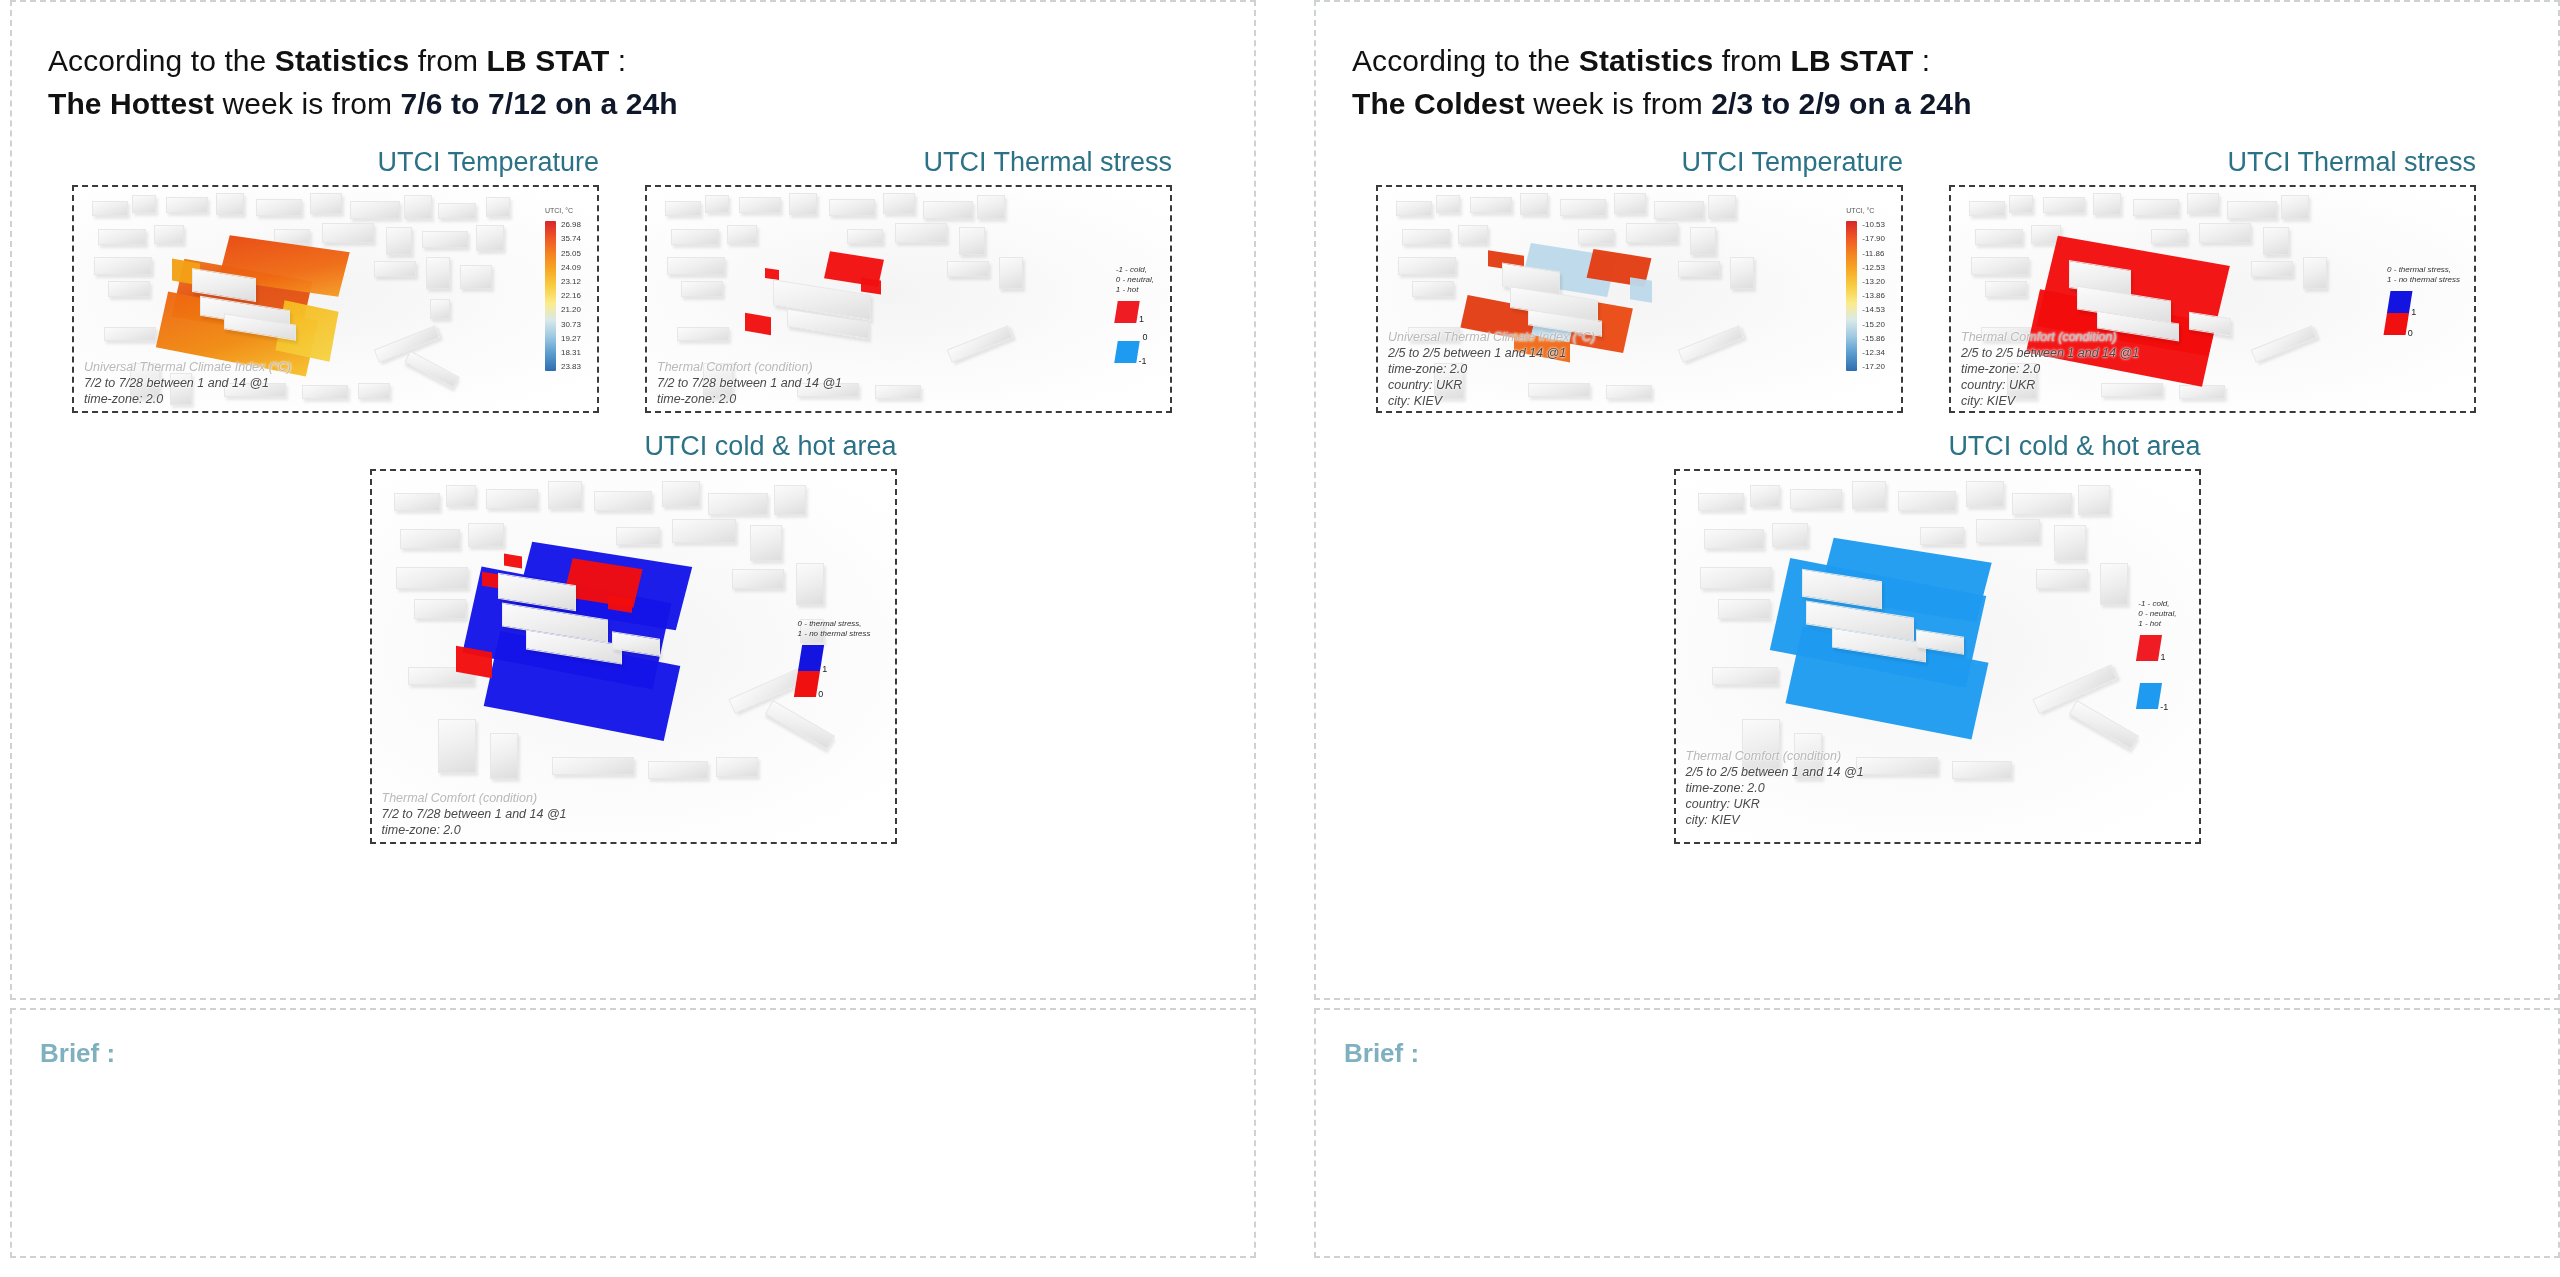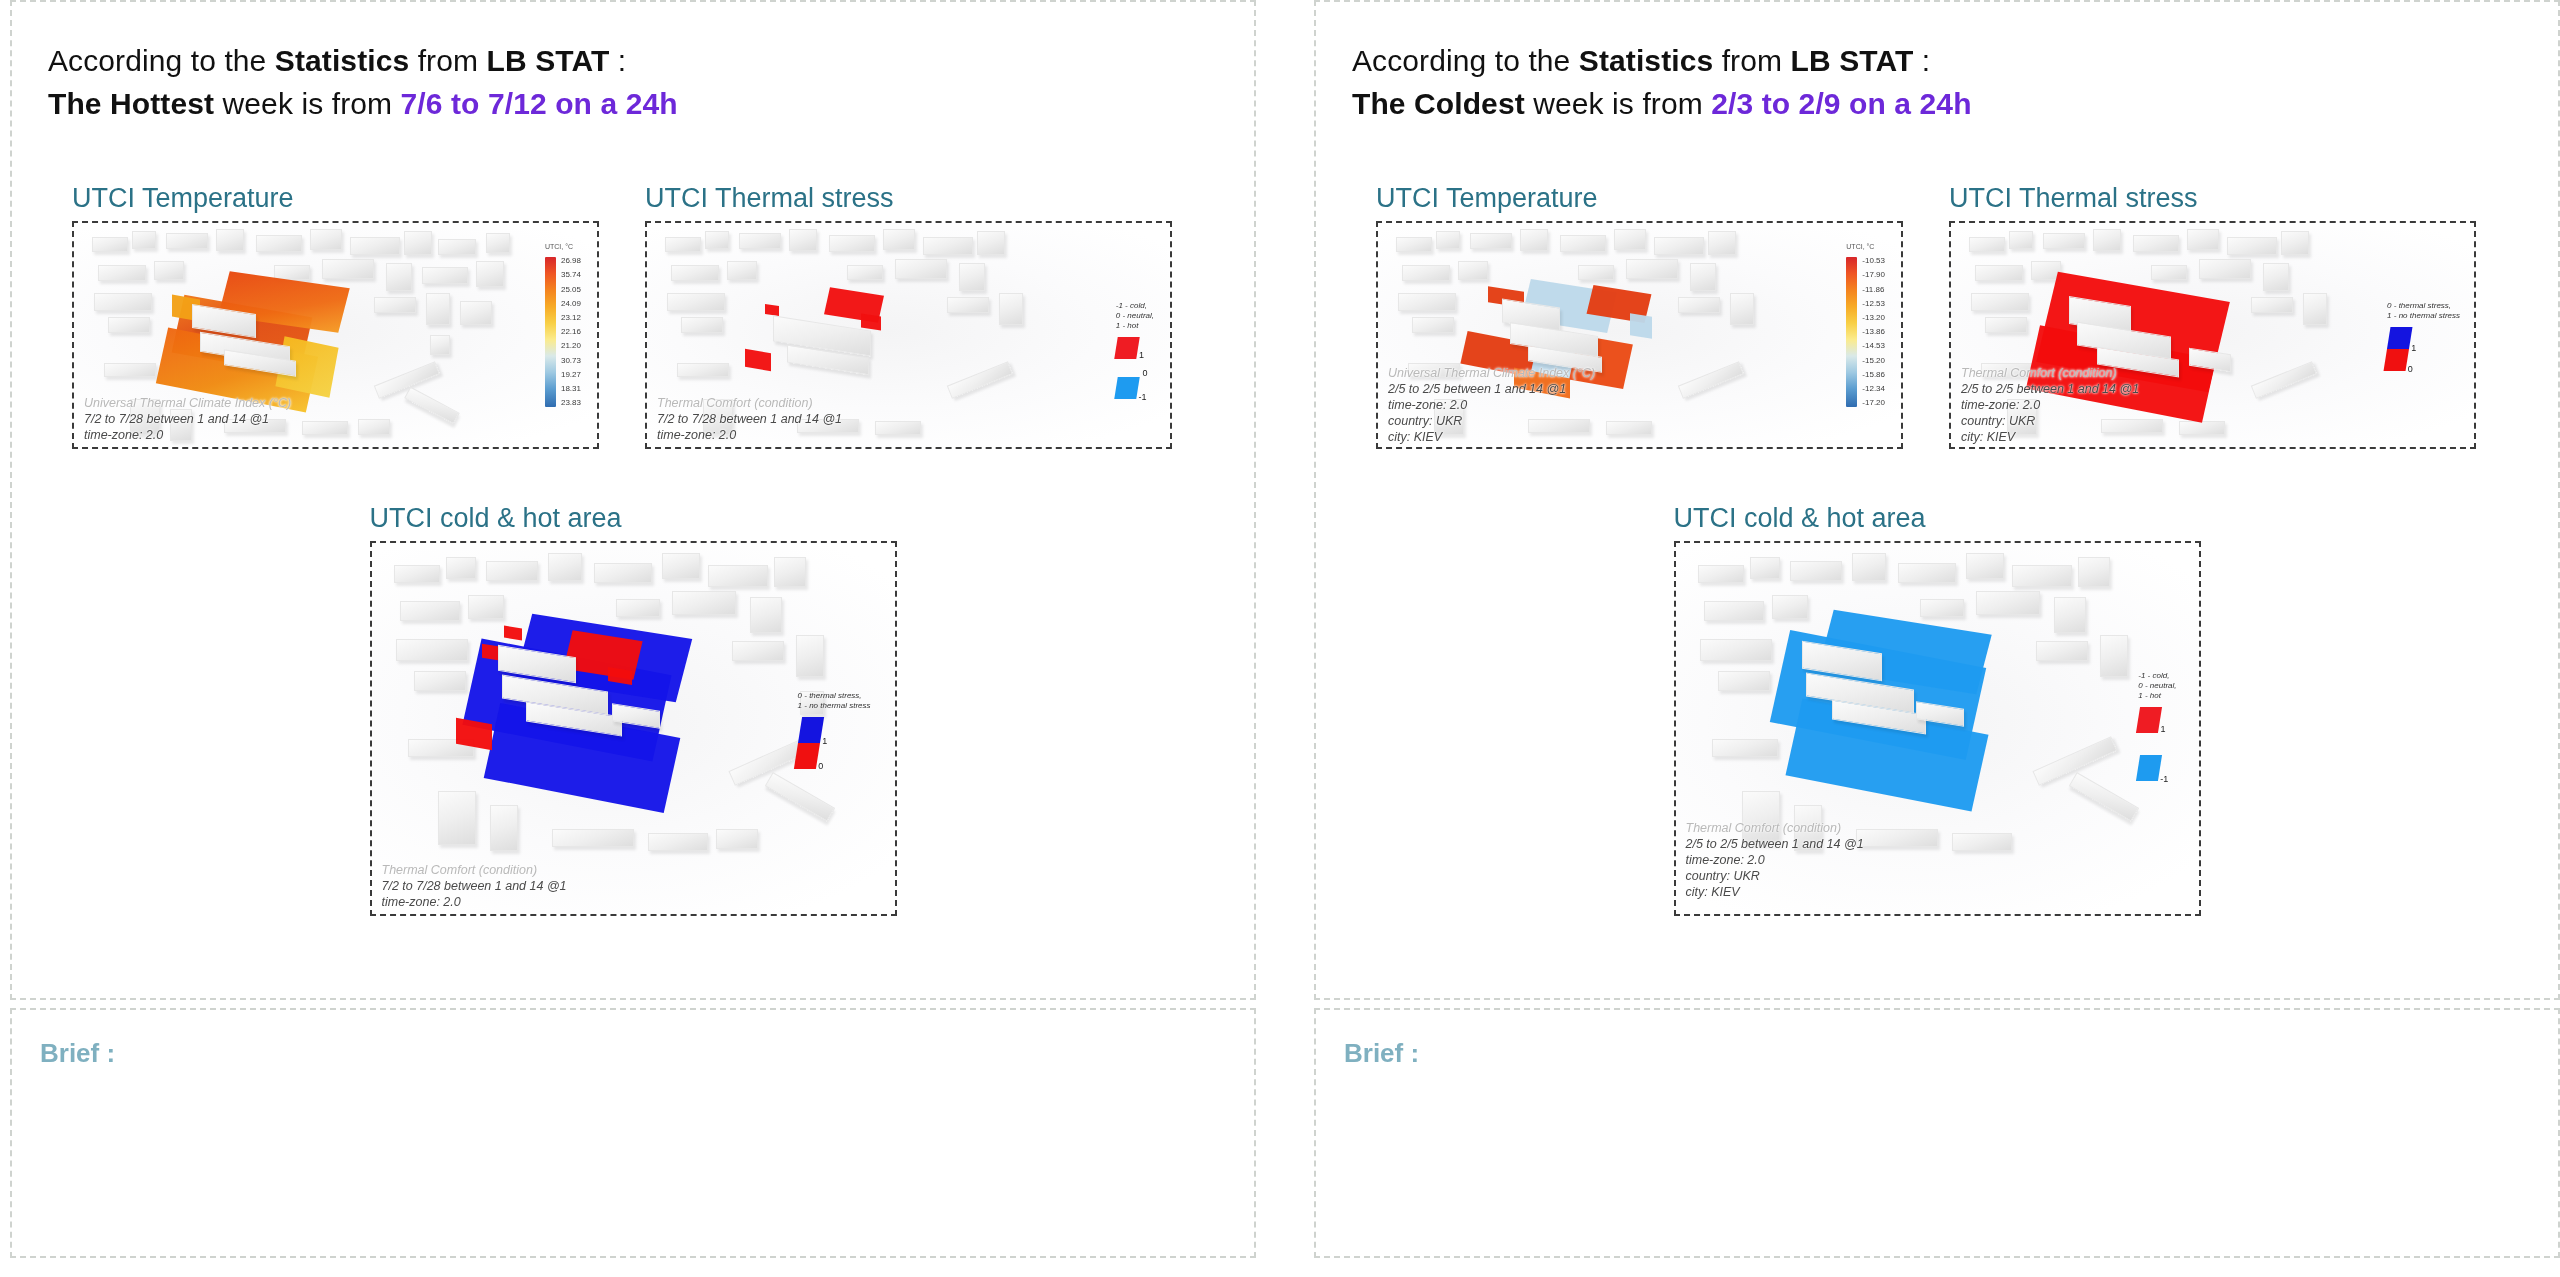--- a/index.html
+++ b/index.html
@@ -21,26 +21,26 @@
     background:#fff;
   }
   .panel-main{height:1000px;padding:24px 22px 10px 22px;position:relative;}
   .panel-brief{height:250px;margin-top:8px;padding:22px 26px 10px 26px;position:relative;}
 
   
   .stat-head{
     font-size:30px;color:#111;line-height:1.42;margin:14px 0 0 14px;letter-spacing:.1px;
   }
   .stat-head b{font-weight:bold;}
-  .accent{color:#6d28d9;font-weight:bold;}
+  .accent{color:#0f172a;font-weight:bold;}
 
   
   .viz-row{display:flex;margin-top:22px;gap:4px;}
   .viz-row.centered{justify-content:center;margin-top:6px;}
-  .viz-block{display:flex;flex-direction:column;align-items:flex-start;margin-top:36px;}
+  .viz-block{display:flex;flex-direction:column;align-items:flex-end;}
   .viz-title{
     font-size:27px;color:#2b7287;margin-bottom:7px;font-weight:normal;white-space:nowrap;
   }
   .viz-frame{
     border:2px dashed #3a3a3a;
     box-sizing:border-box;
     position:relative;
     background:#ffffff;
     overflow:hidden;
   }

